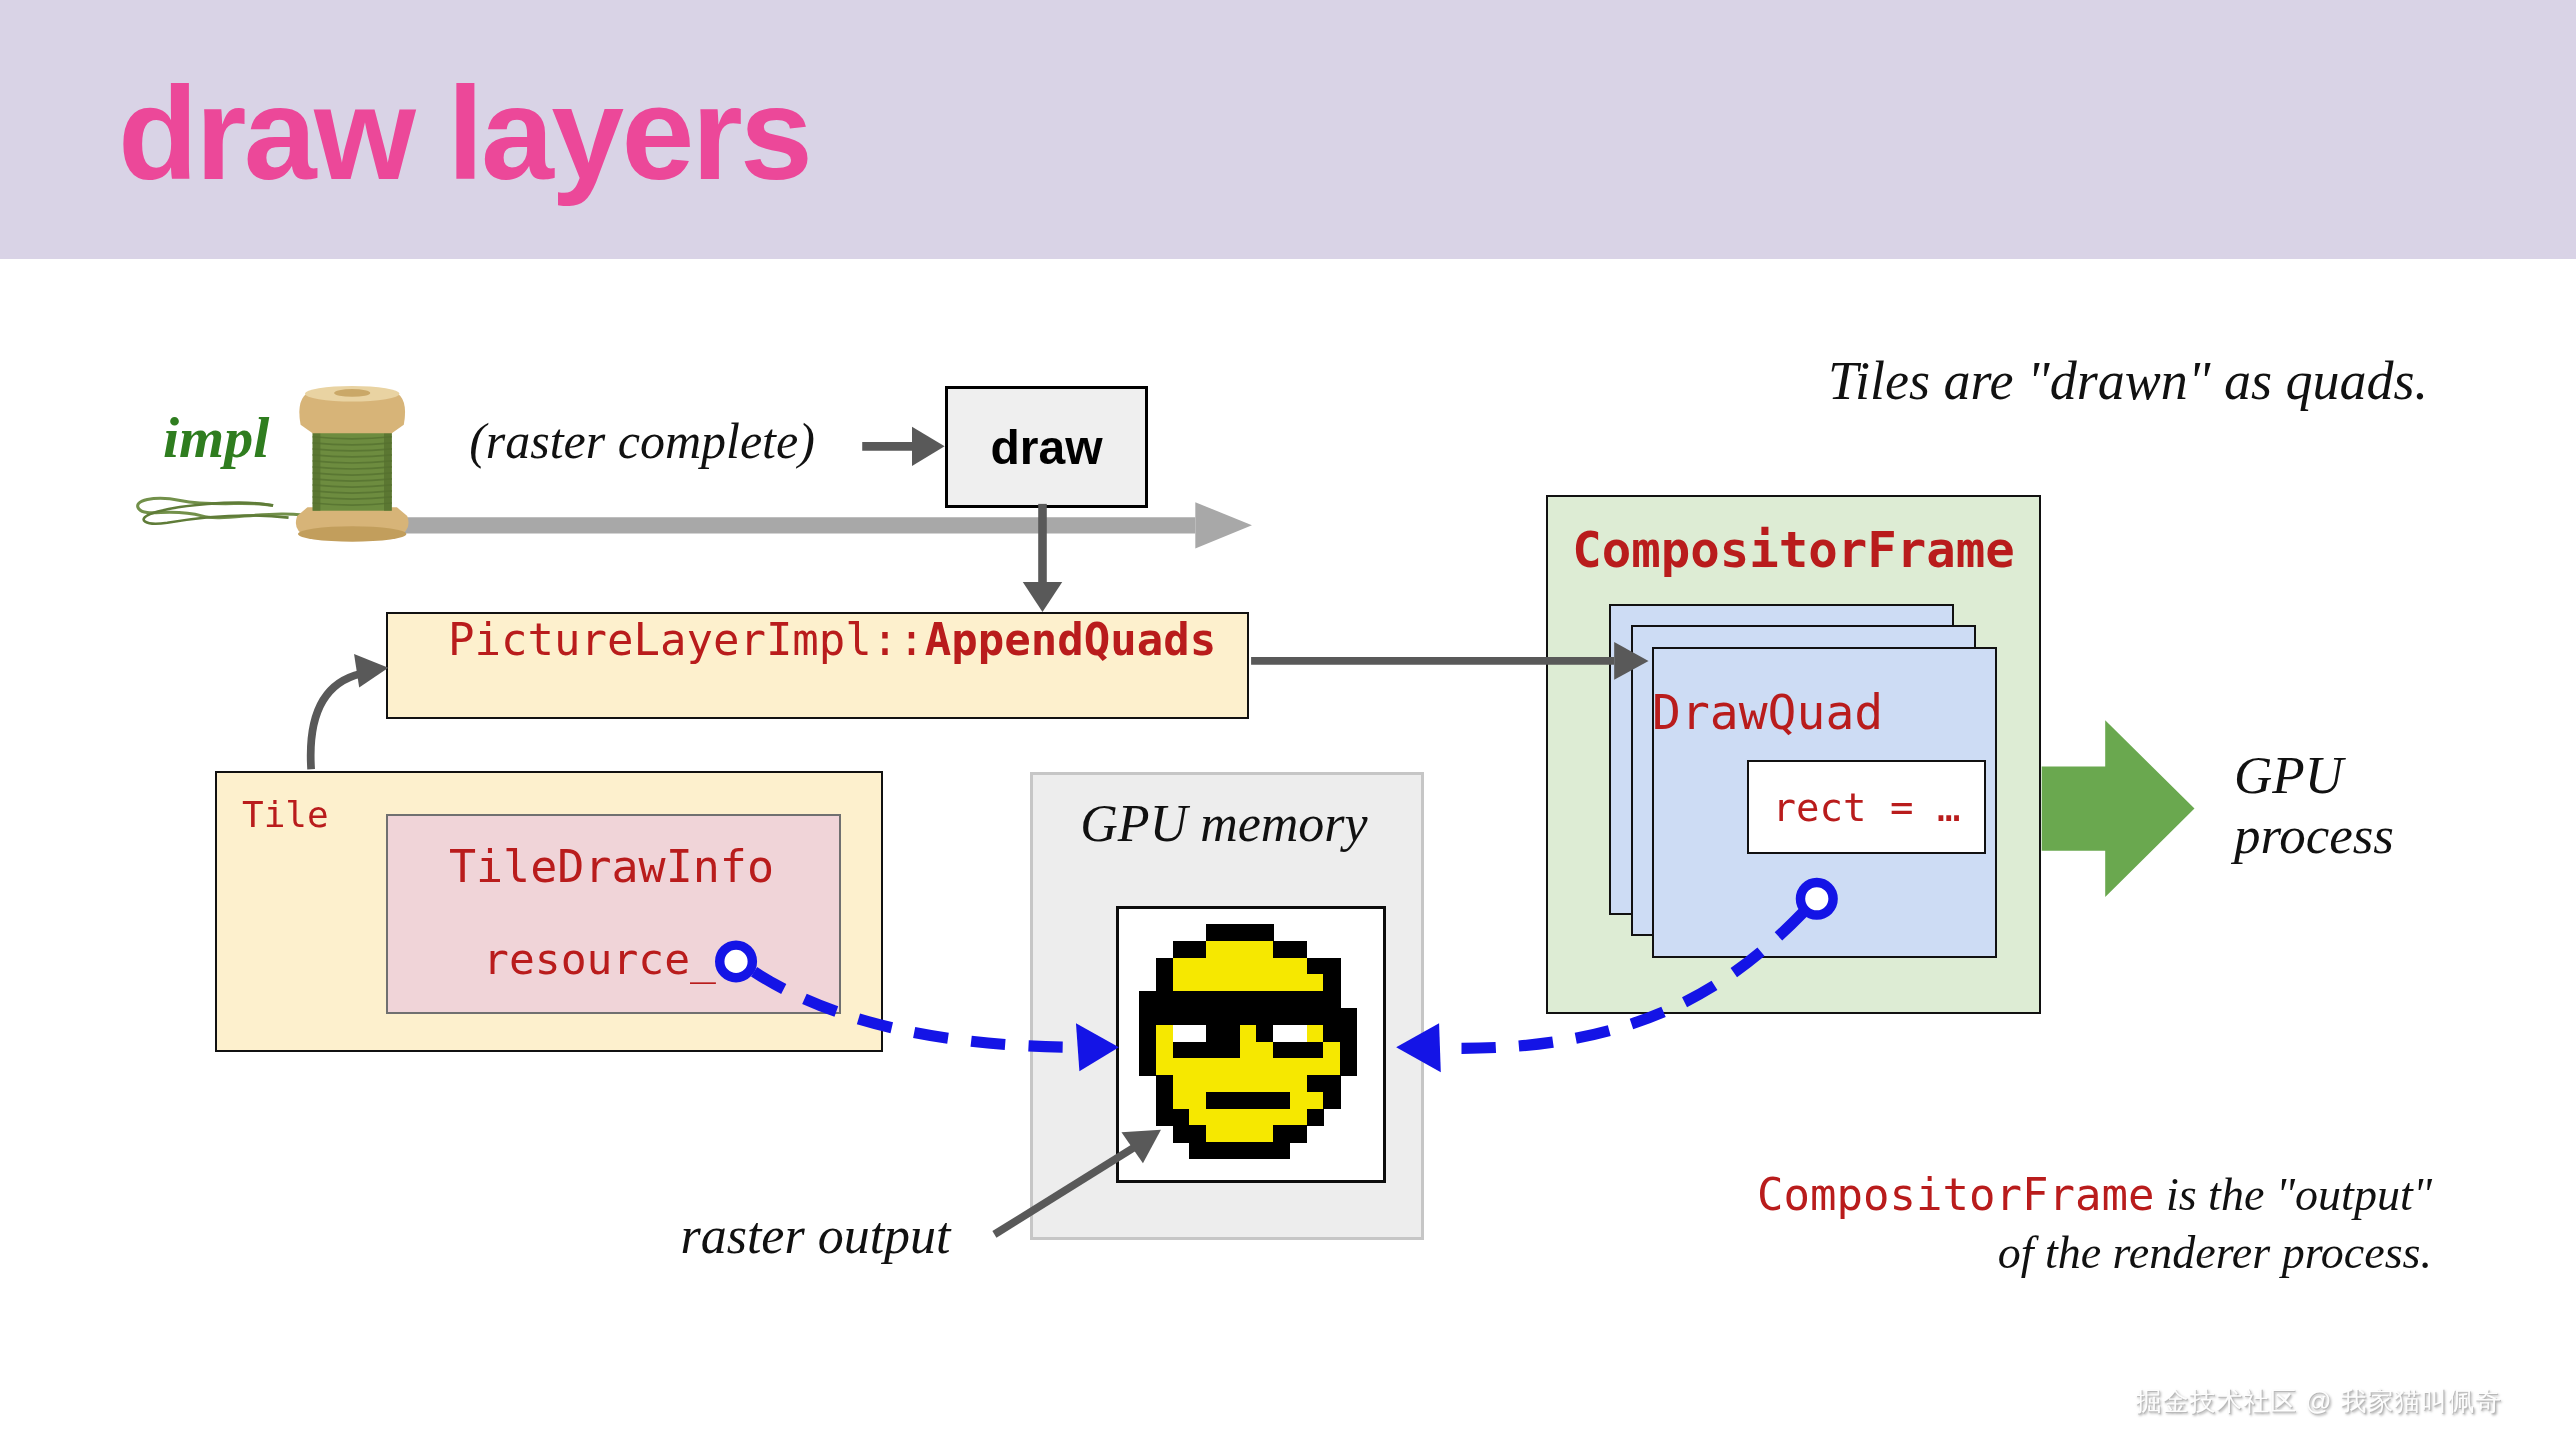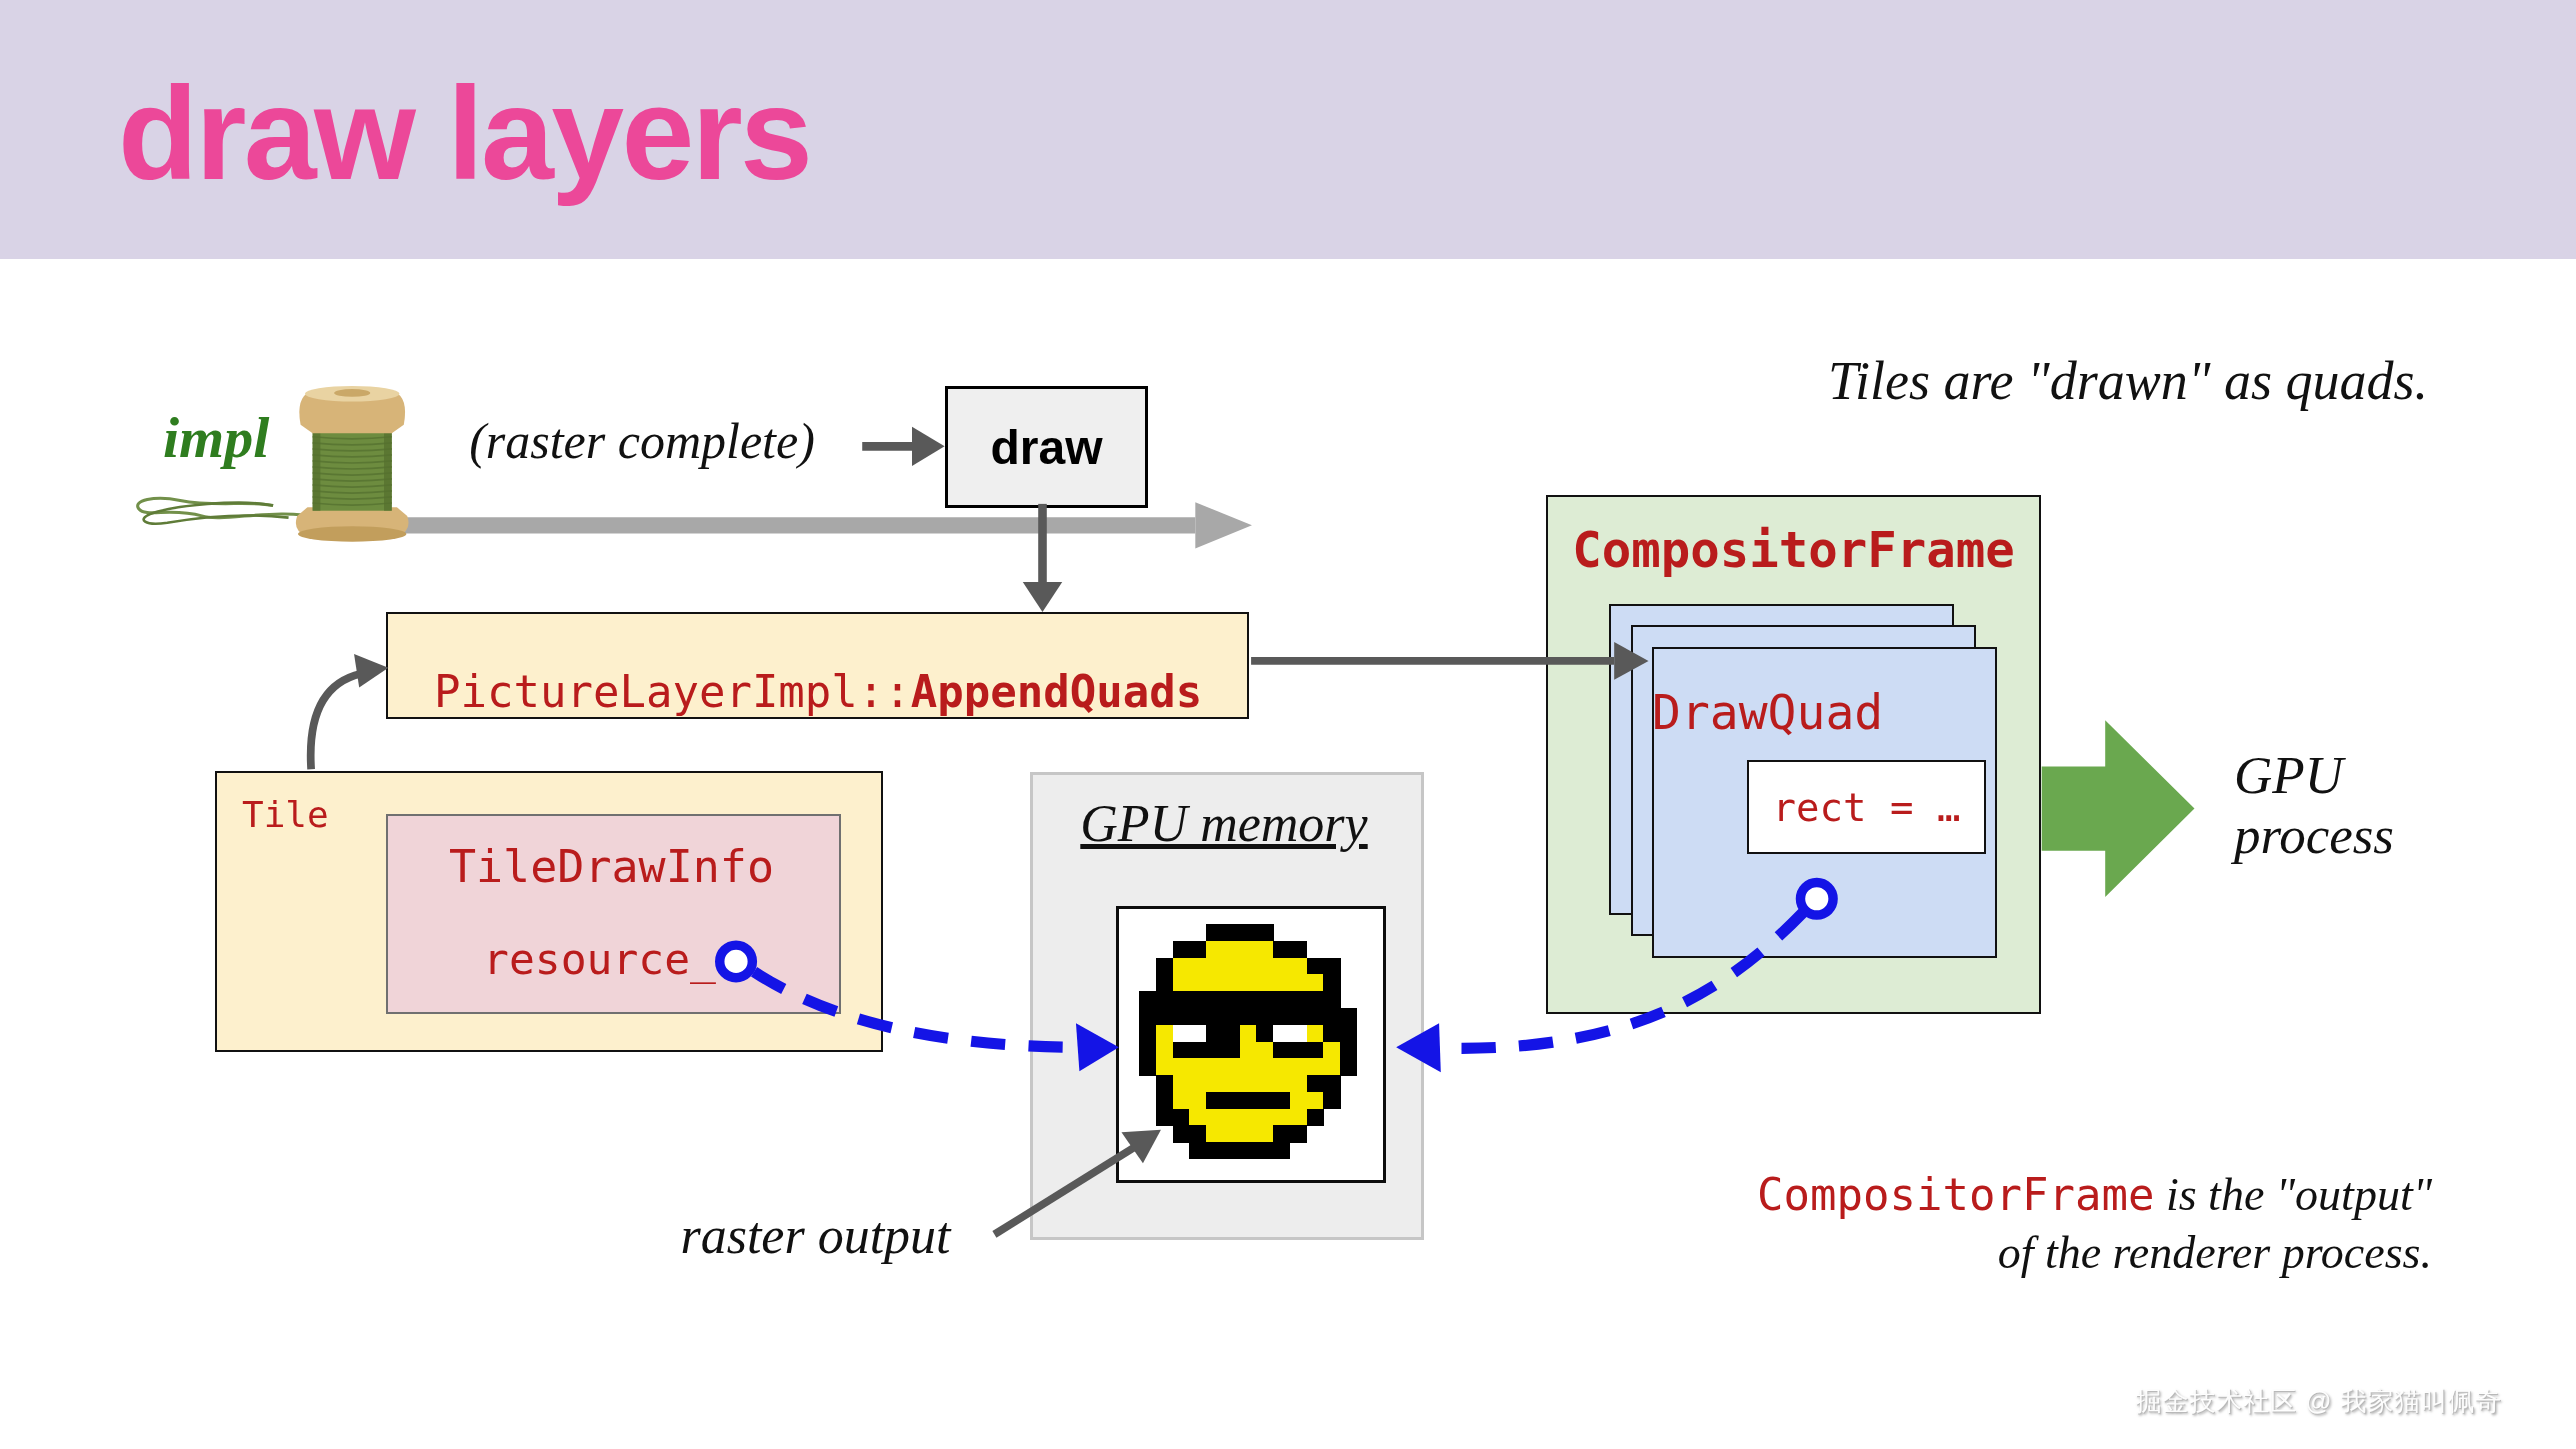--- a/index.html
+++ b/index.html
@@ -21,32 +21,32 @@
   .serif-i{font-family:"Liberation Serif",serif;font-style:italic;color:#111;}
   
   .impl-label{left:163px;top:404px;font-size:58px;font-weight:700;color:#2f7d1f;
     font-family:"Liberation Serif",serif;font-style:italic;}
   .raster-complete{left:428px;top:412px;width:428px;text-align:center;font-size:50px;}
   
   .draw-box{left:945px;top:386px;width:197px;height:116px;background:#efefef;
     border:3.4px solid #000;display:flex;align-items:center;justify-content:center;}
   .draw-box span{font-size:48px;font-weight:700;color:#000;}
   
-  .aq-box{left:386px;top:612px;width:863px;height:107px;display:flex;align-items:flex-end;
-    padding-left:46px;font-size:44px;}
+  .aq-box{left:386px;top:612px;width:863px;height:107px;display:flex;align-items:flex-start;
+    padding-left:60px;font-size:44px;}
   .aq-box .b{font-weight:700;}
   
   .tile-box{left:215px;top:771px;width:668px;height:281px;}
   .tile-label{left:242px;top:794px;font-size:36px;}
   .tdi-box{left:386px;top:814px;width:451px;height:196px;background:#f0d4d8;border:2.6px solid #707070;}
   .tdi-title{left:386px;top:840px;width:451px;text-align:center;font-size:45px;}
   .resource-label{left:483px;top:934px;font-size:43px;}
   
   .gpu-box{left:1030px;top:772px;width:388px;height:462px;background:#ededed;border:3.4px solid #c6c6c6;}
-  .gpu-title{left:1030px;top:794px;width:388px;text-align:center;font-size:52px;text-decoration:underline;}
+  .gpu-title{left:1030px;top:794px;width:388px;text-align:center;font-size:52px;}
   .bitmap-box{left:1116px;top:906px;width:264px;height:271px;background:#fff;border:3.4px solid #0d0d0d;}
   
   .cf-box{left:1546px;top:495px;width:495px;height:519px;background:#ddecd4;}
   .cf-title{left:1546px;top:522px;width:495px;text-align:center;font-size:49px;font-weight:700;}
   .quad{width:345px;height:311px;background:#cddcf4;}
   .q-back{left:1609px;top:604px;}
   .q-mid{left:1631px;top:625px;}
   .q-front{left:1652px;top:647px;}
   .dq-label{left:1652px;top:684px;width:345px;text-align:left;font-size:48px;}
   .rect-box{left:1717px;top:760px;width:239px;height:94px;background:#fff;

